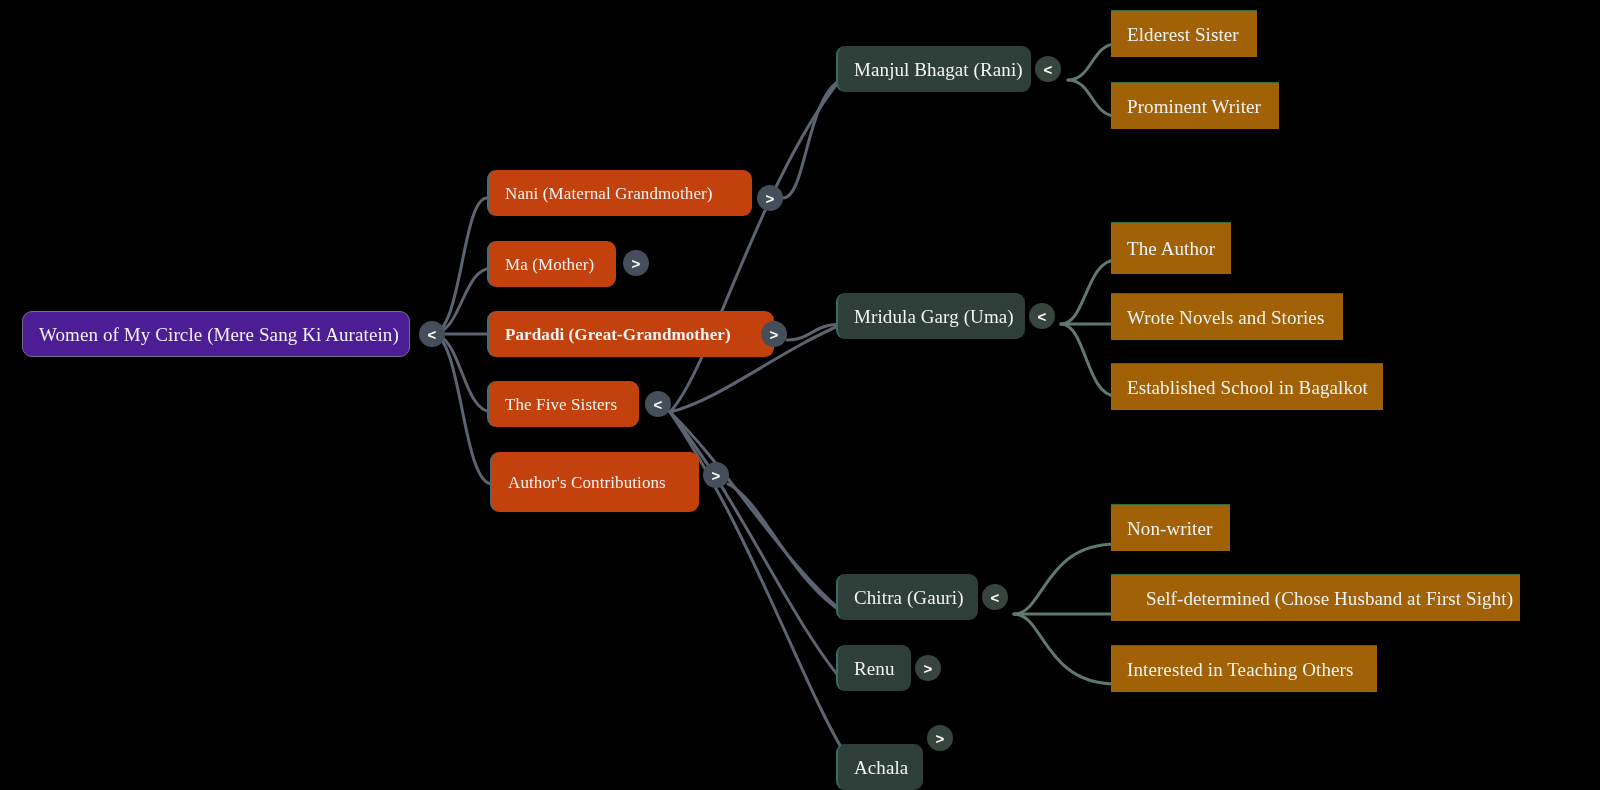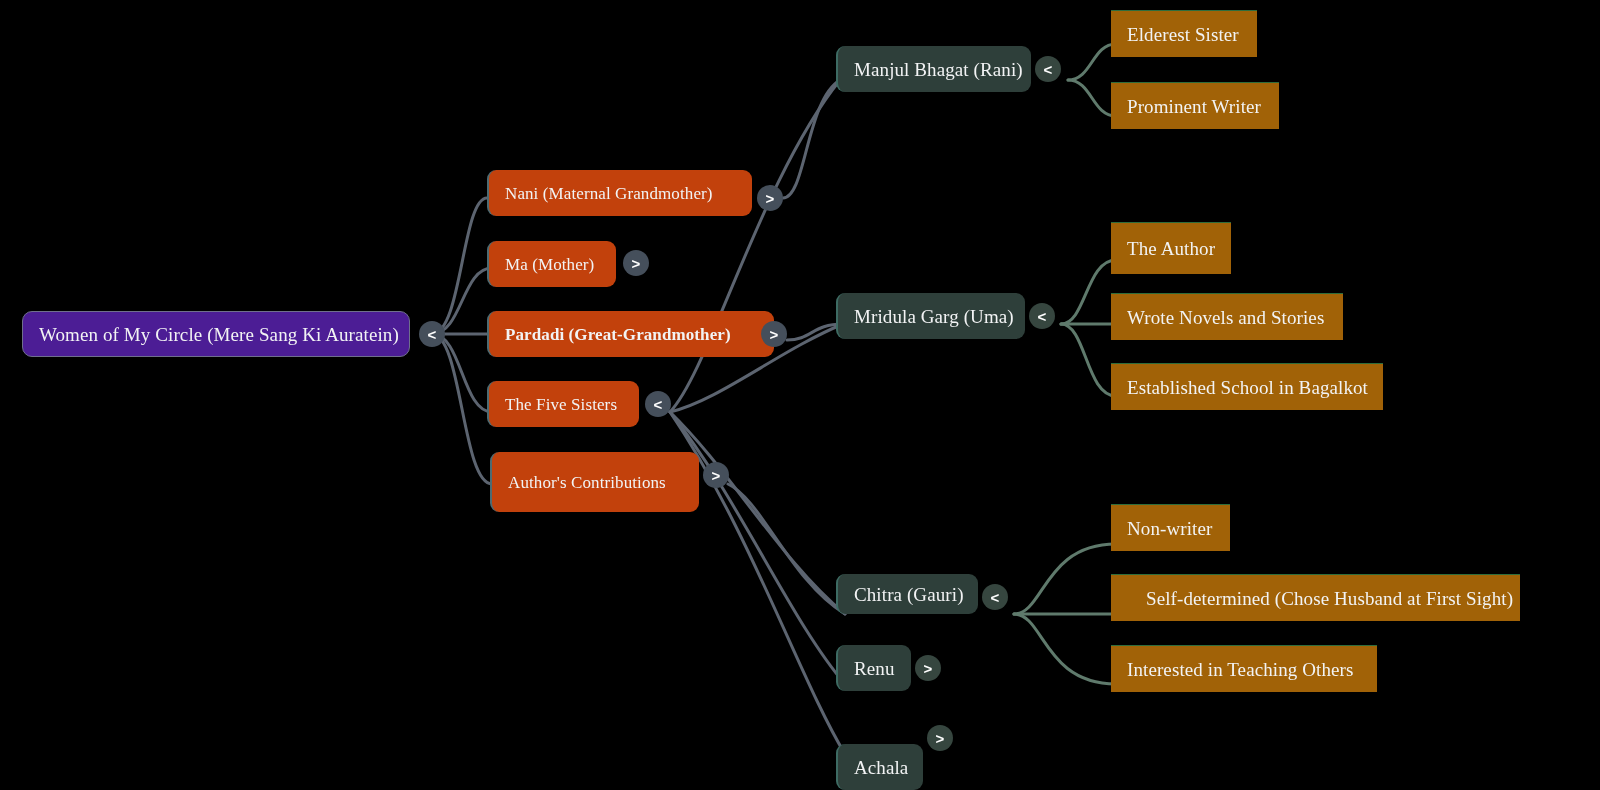--- a/index.html
+++ b/index.html
@@ -149,21 +149,21 @@
   <div class="node lvl2" style="left:836px;top:46px;width:195px;height:46px;">
     <span class="lbl">Manjul Bhagat (Rani)</span>
   </div>
   <div class="toggle green" style="left:1035px;top:56px;">&lt;</div>
 
   <div class="node lvl2" style="left:836px;top:293px;width:189px;height:46px;">
     <span class="lbl">Mridula Garg (Uma)</span>
   </div>
   <div class="toggle green" style="left:1029px;top:303px;">&lt;</div>
 
-  <div class="node lvl2" style="left:836px;top:574px;width:142px;height:40px;">
+  <div class="node lvl2" style="left:836px;top:574px;width:142px;height:46px;">
     <span class="lbl">Chitra (Gauri)</span>
   </div>
   <div class="toggle green" style="left:982px;top:584px;">&lt;</div>
 
   <div class="node lvl2" style="left:836px;top:645px;width:75px;height:46px;">
     <span class="lbl">Renu</span>
   </div>
   <div class="toggle green" style="left:915px;top:655px;">&gt;</div>
 
   <div class="node lvl2" style="left:836px;top:744px;width:87px;height:46px;">

